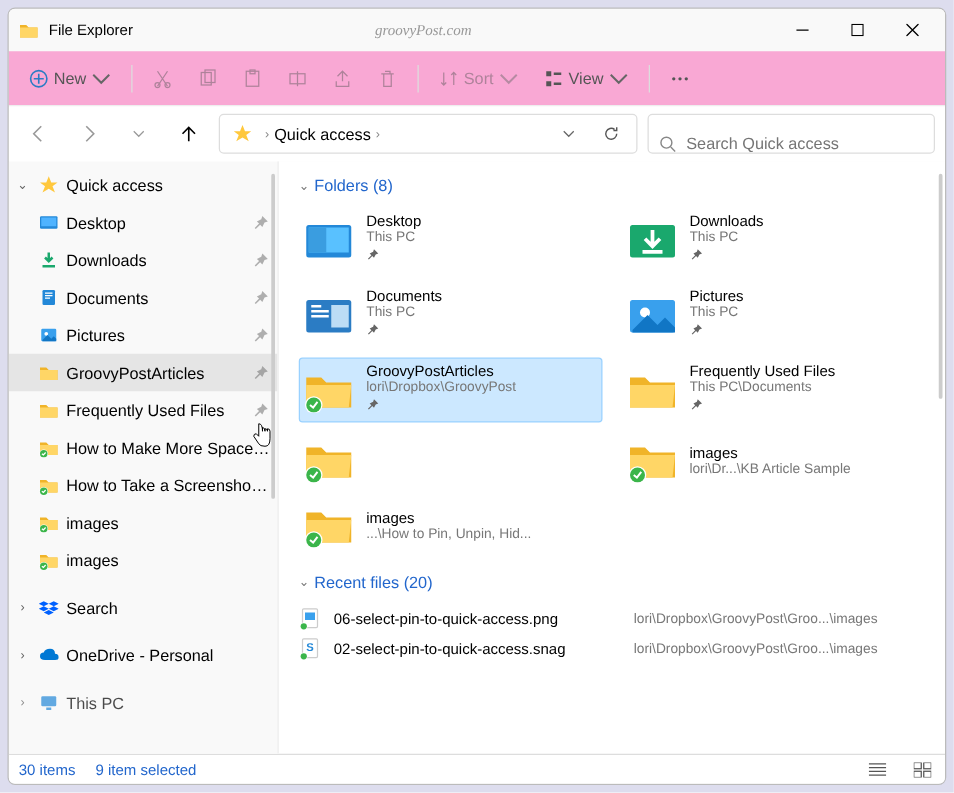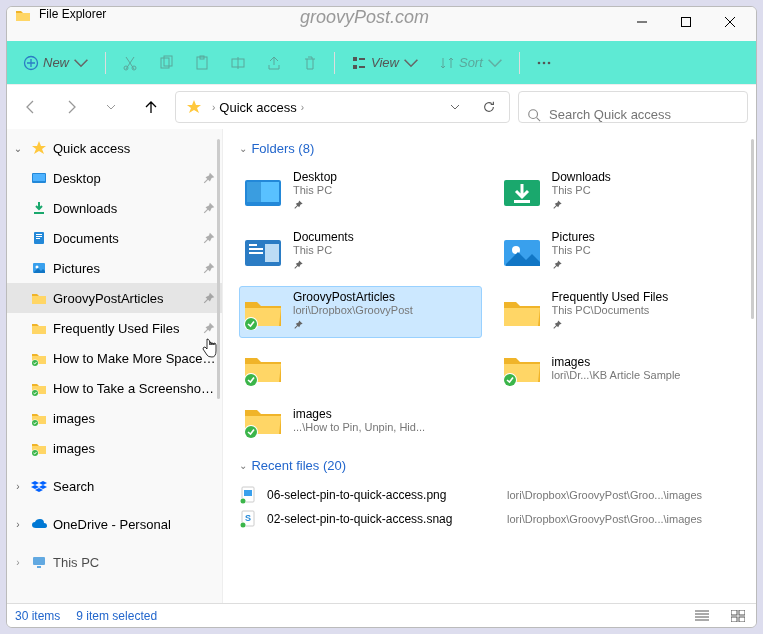--- a/index.html
+++ b/index.html
@@ -1,25 +1,25 @@
 <!DOCTYPE html>
 <html><head>
 <meta charset="utf-8">
 <style>
 * { box-sizing: border-box; margin: 0; padding: 0; font-family: "Segoe UI", sans-serif; }
 body { background: #dde; width: 763px; height: 634px; overflow: hidden; padding: 6px; }
 .window { width: 751px; height: 622px; background: #f9f9f9; border: 1px solid #bbb; border-radius: 6px; display: flex; flex-direction: column; overflow: hidden; }
-.titlebar { height: 34px; display: flex; padding: 0 4px 0 8px; background: #f9f9f9; }
+.titlebar { height: 34px; display: flex; align-items: center; padding: 0 4px 0 8px; background: #f9f9f9; }
 .titlebar .ticon { width: 16px; height: 16px; margin-right: 8px; }
 .titlebar .title { font-size: 12px; color: #000; flex: 0 0 auto; }
-.titlebar .wm { position: absolute; left: 300px; font-size: 18px; color: #999; font-style: italic; font-family: Liberation Sans, sans-serif; }
+.titlebar .wm { position: absolute; left: 300px; font-size: 12px; color: #999; font-style: italic; font-family: Liberation Serif, serif; }
 .titlebar .spacer { flex: 1; }
 .winbtn { width: 44px; height: 30px; display: flex; align-items: center; justify-content: center; color: #000; }
 .winbtn svg { width: 10px; height: 10px; }
-.toolbar { height: 44px; display: flex; align-items: center; padding: 0 8px; gap: 4px; background: #5eead4; border-bottom: 1px solid #eee; font-style: italic; }
+.toolbar { height: 44px; display: flex; align-items: center; padding: 0 8px; gap: 4px; background: #f9a8d4; border-bottom: 1px solid #eee; }
 .tbtn { height: 32px; padding: 0 8px; display: flex; align-items: center; gap: 4px; border-radius: 4px; color: #555; font-size: 13px; }
 .tbtn.dis { opacity: 0.45; }
 .tbtn svg { width: 16px; height: 16px; }
 .tsep { width: 1px; height: 22px; background: #ddd; margin: 0 4px; }
 .addrbar { height: 44px; display: flex; align-items: center; padding: 4px 8px; gap: 8px; background: #fff; }
 .navbtn { width: 32px; height: 32px; display: flex; align-items: center; justify-content: center; color: #555; border-radius: 4px; }
 .navbtn.dis { opacity: 0.4; }
 .addrbox { flex: 1; height: 32px; border: 1px solid #ddd; border-radius: 4px; display: flex; align-items: center; padding: 0 4px; background: #fff; }
 .addrbox .star { width: 16px; height: 16px; margin: 0 6px; }
 .addrbox .crumb { font-size: 13px; color: #000; }
@@ -233,36 +233,36 @@
         <svg viewBox="0 0 16 16">
           <path d="M8 2 L8 10 M4 6 L8 2 L12 6 M3 10 V14 H13 V10" stroke="#555" fill="none"></path>
         </svg>
       </div>
     <div class="tbtn dis">
         <svg viewBox="0 0 16 16">
           <path d="M3 4 H13 M5 4 V14 H11 V4 M6 2 H10 V4" stroke="#555" fill="none"></path>
         </svg>
       </div>
     <div class="tsep"></div>
+    <div class="tbtn dis">
+      <svg viewBox="0 0 16 16">
+          <path d="M4 3 V13 M2 11 L4 13 L6 11 M12 13 V3 M10 5 L12 3 L14 5" stroke="#555" fill="none"></path>
+        </svg>
+      <span>Sort</span>
+      <svg viewBox="0 0 10 10" width="8">
+          <path d="M1 3 L5 7 L9 3" fill="none" stroke="#666"></path>
+        </svg>
+    </div>
     <div class="tbtn">
       <svg viewBox="0 0 16 16">
           <rect x="2" y="2" width="4" height="4" fill="#555"></rect>
           <rect x="2" y="10" width="4" height="4" fill="#555"></rect>
           <path d="M8 4 H14 M8 12 H14" stroke="#555" stroke-width="2"></path>
         </svg>
       <span>View</span>
-      <svg viewBox="0 0 10 10" width="8">
-          <path d="M1 3 L5 7 L9 3" fill="none" stroke="#666"></path>
-        </svg>
-    </div>
-    <div class="tbtn dis">
-      <svg viewBox="0 0 16 16">
-          <path d="M4 3 V13 M2 11 L4 13 L6 11 M12 13 V3 M10 5 L12 3 L14 5" stroke="#555" fill="none"></path>
-        </svg>
-      <span>Sort</span>
       <svg viewBox="0 0 10 10" width="8">
           <path d="M1 3 L5 7 L9 3" fill="none" stroke="#666"></path>
         </svg>
     </div>
     <div class="tsep"></div>
     <div class="tbtn">
         <svg viewBox="0 0 16 16">
           <circle cx="3" cy="8" r="1.3" fill="#555"></circle>
           <circle cx="8" cy="8" r="1.3" fill="#555"></circle>
           <circle cx="13" cy="8" r="1.3" fill="#555"></circle>

